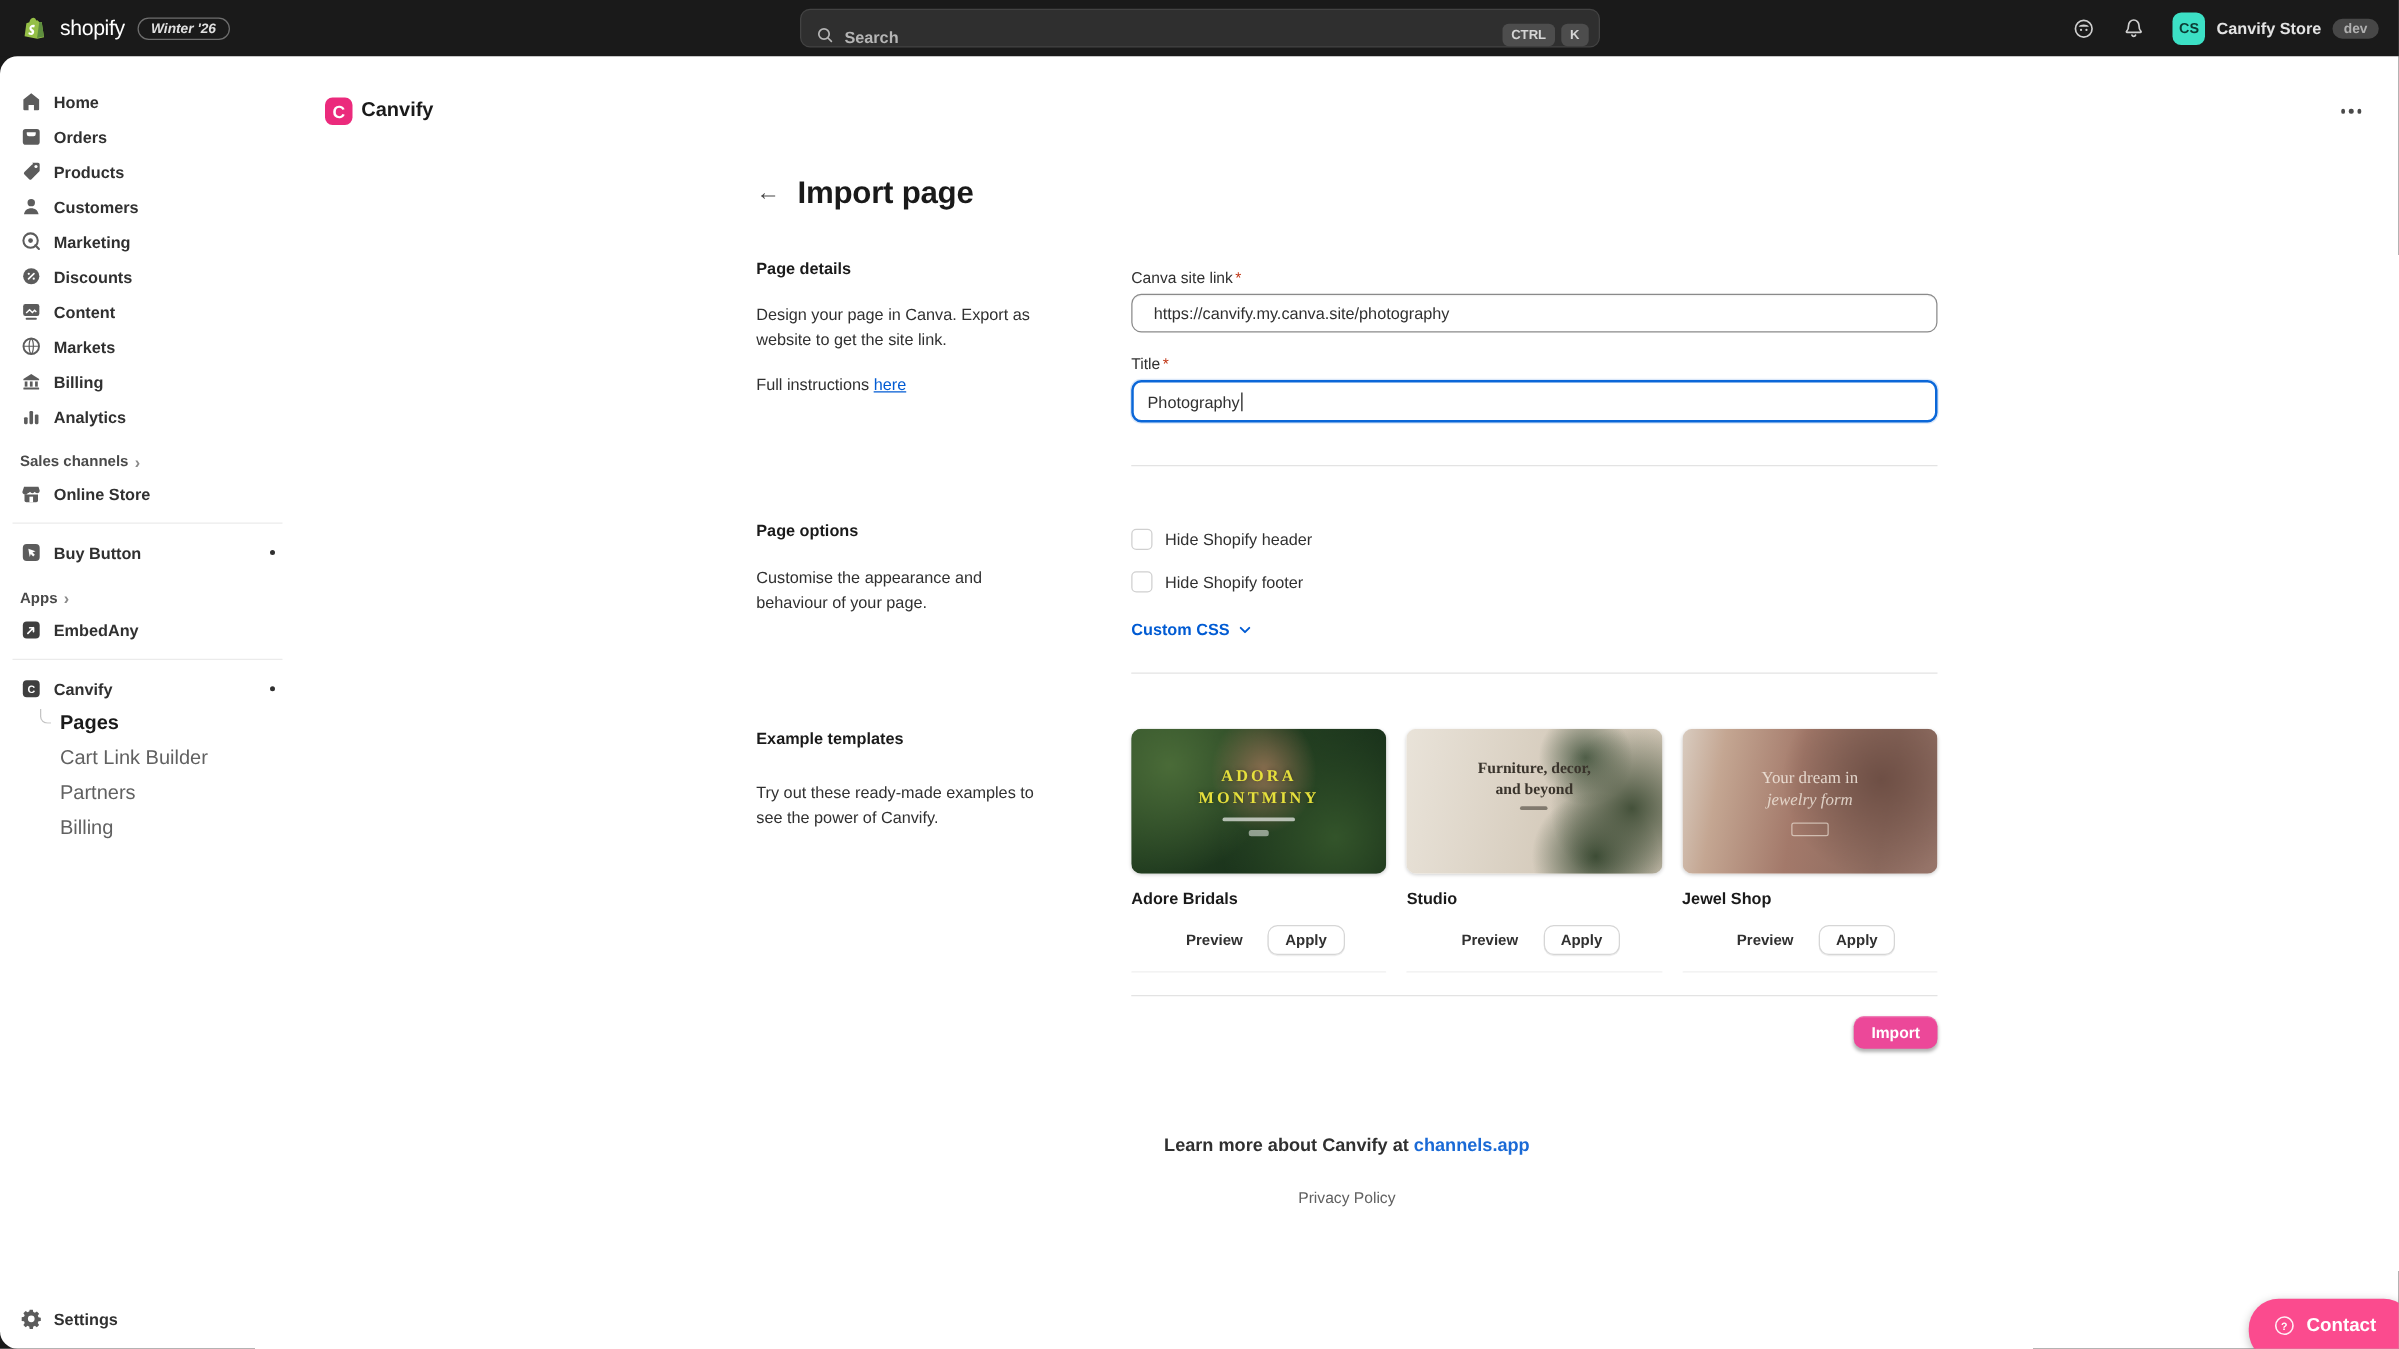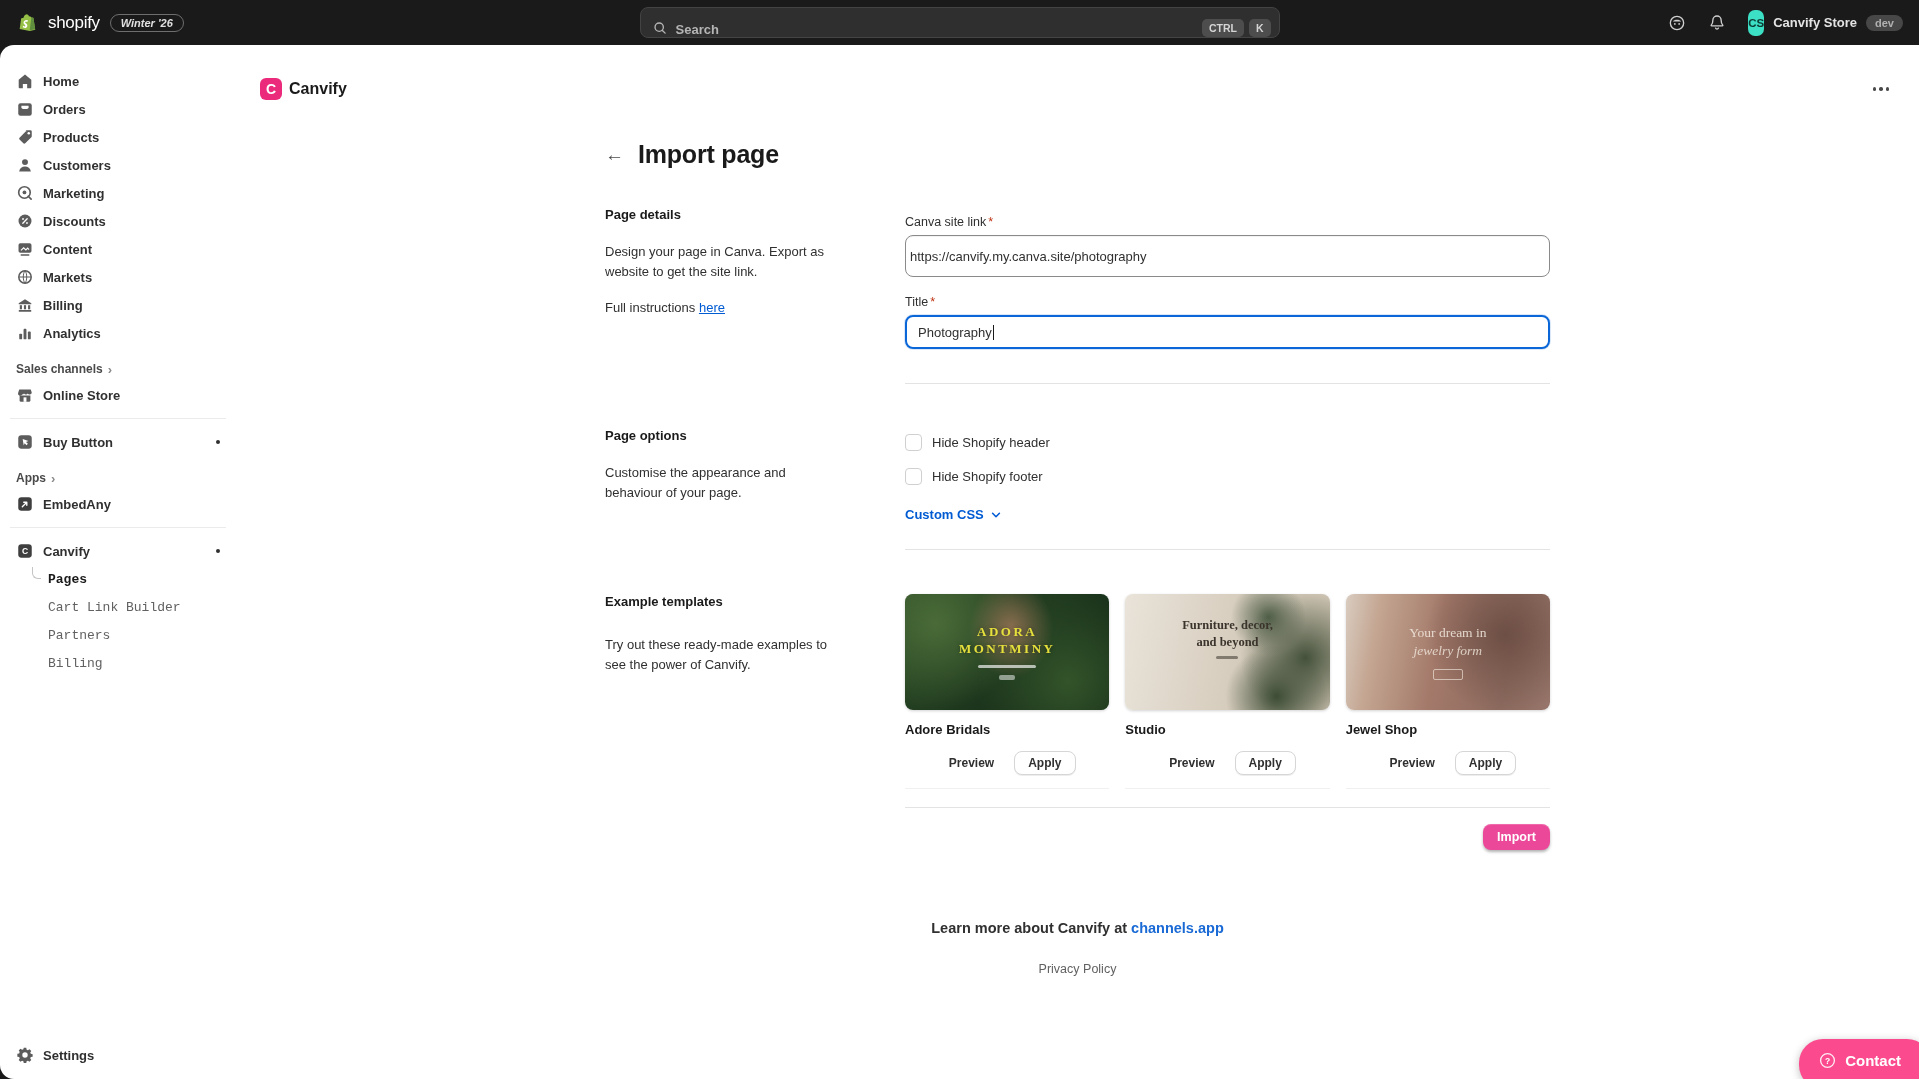--- a/index.html
+++ b/index.html
@@ -14,37 +14,37 @@
   
   .topbar { position:absolute; top:0; left:0; width:100%; height:45px; background:#1a1a1a; display:flex; align-items:center; }
   .brand-group { display:flex; align-items:center; gap:10px; margin-left:16px; }
   .brand-word { color:#ffffff; font-weight:400; font-size:17px; letter-spacing:-0.3px; }
   .version-badge { border:1px solid #6e6e6e; border-radius:12px; padding:2px 10px; color:#e0e0e0; font-size:11px; font-style:italic; font-weight:700; }
   .searchbar { position:absolute; left:50%; top:7px; transform:translateX(-50%); width:640px; height:31px; background:#2f2f2f; border:1px solid #434343; border-radius:8px; display:flex; align-items:flex-end; padding:0 8px 0 10px; cursor:text; }
   .searchbar .ph { color:#b5b5b5; font-size:13px; font-weight:600; margin-left:7px; flex:1; }
   .keycap { background:#4d4d4d; color:#d5d5d5; font-size:10.5px; font-weight:700; border-radius:5px; padding:3px 7px; margin-left:5px; }
   .top-right { position:absolute; right:16px; top:0; height:45px; display:flex; align-items:center; gap:22px; }
   .store-chip { display:flex; align-items:center; gap:9px; cursor:pointer; }
-  .avatar { width:16px; height:26px; border-radius:7px; background:#3ce0c5; color:#0b3b33; font-size:11.5px; font-weight:700; display:flex; align-items:center; justify-content:center; }
+  .avatar { width:26px; height:26px; border-radius:7px; background:#3ce0c5; color:#0b3b33; font-size:11.5px; font-weight:700; display:flex; align-items:center; justify-content:center; }
   .store-name { color:#e3e3e3; font-size:13px; font-weight:700; }
   .env-badge { background:#474747; color:#b0b0b0; font-size:11px; font-weight:600; border-radius:10px; padding:2px 9px; }
   
   .surface { position:absolute; top:45px; left:0; width:100%; height:1034px; background:#ffffff; border-top-left-radius:14px; border-bottom-left-radius:14px; }
   
   .sidebar { position:absolute; left:0; top:0; bottom:0; width:236px; padding-top:22px; }
   .nav-item { display:flex; align-items:center; gap:9px; height:28px; margin:0 8px; padding:0 8px; border-radius:8px; cursor:pointer; }
   .nav-label { font-size:13px; font-weight:600; color:#303030; }
   .icon18 { width:18px; height:18px; flex:0 0 18px; display:flex; align-items:center; justify-content:center; }
   .sec-header { display:flex; align-items:center; gap:5px; height:24px; margin:10px 8px 0 8px; padding:0 8px; cursor:pointer; }
   .sec-header .sec-label { font-size:12px; font-weight:700; color:#4a4a4a; }
   .sec-header .chev { color:#8a8a8a; font-size:13px; font-weight:700; line-height:1; }
   .sb-divider { height:1px; background:#ebebeb; margin:9px 10px; }
   .dot { width:4px; height:4px; background:#303030; border-radius:50%; margin-left:auto; }
   .sub-item { display:flex; align-items:center; height:28px; margin:0 8px; padding:0 8px 0 40px; border-radius:8px; cursor:pointer; position:relative; }
-  .sub-label { font-size:13px; font-weight:500; color:#616161;font-family:Liberation Mono, monospace; }
+  .sub-label { font-size:16px; font-weight:500; color:#616161; }
   .sub-label.active { font-weight:700; color:#1a1a1a; }
   .elbow { position:absolute; left:24px; top:2px; width:9px; height:12px; border-left:1.5px solid #c4c4c4; border-bottom:1.5px solid #c4c4c4; border-bottom-left-radius:6px; }
   .settings-row { position:absolute; left:8px; right:8px; bottom:10px; }
   
   .content { position:absolute; left:236px; top:0; right:0; bottom:0; }
   .app-header { position:absolute; left:24px; right:24px; top:32px; height:24px; display:flex; align-items:center; }
   .app-logo { width:22px; height:22px; border-radius:6px; background:#eb2a7c; color:#fff; display:flex; align-items:center; justify-content:center; font-size:14px; font-weight:700; }
   .app-name { font-size:16px; font-weight:700; color:#1a1a1a; margin-left:7px; }
   .overflow-btn { margin-left:auto; display:flex; gap:3px; padding:6px; cursor:pointer; border-radius:6px; }
   .overflow-btn i { width:3.5px; height:3.5px; border-radius:50%; background:#4a4a4a; }
@@ -56,21 +56,21 @@
   .sec1 { margin-top:30px; }
   .lcol { padding-right:70px; }
   .sec-heading { font-size:13px; font-weight:700; color:#1a1a1a; margin-top:8px; }
   .sec-desc { font-size:13px; line-height:1.55; color:#303030; margin-top:20px; }
   .instr { font-size:13px; color:#303030; margin-top:18px; }
   .instr a, .link { color:#005bd3; cursor:pointer; }
   .instr a { text-decoration:underline; }
   .field-label { font-size:12.5px; color:#303030; margin-top:18px; }
   .field-label:first-child { margin-top:16px; }
   .req { color:#bf3312; margin-left:2px; }
-  .tinput { margin-top:6px; height:42px; border-radius:8px; background:#fff; border:1px solid #8a8a8a; display:flex; align-items:center; padding:0 4px; font-size:13px; color:#303030; cursor:text; box-shadow:inset 0 1px 0 rgba(26,26,26,0.05); }
+  .tinput { margin-top:6px; height:31px; border-radius:8px; background:#fff; border:1px solid #8a8a8a; display:flex; align-items:center; padding:0 17px; font-size:13px; color:#303030; cursor:text; box-shadow:inset 0 1px 0 rgba(26,26,26,0.05); }
   .tinput.focused { border:2px solid #0b67d8; height:34px; padding:0 11px; box-shadow:0 0 0 1px rgba(11,103,216,0.15); }
   .caret { display:inline-block; width:1.5px; height:15px; background:#1a1a1a; margin-left:1px; }
   .col-divider { height:1px; background:#e3e3e3; margin-top:34px; }
   .sec2 { margin-top:36px; }
   .check-row { display:flex; align-items:center; gap:10px; margin-top:14px; cursor:pointer; }
   .check-row + .check-row { margin-top:17px; }
   .checkbox { width:17px; height:17px; border:1.5px solid #d0d0d0; border-radius:4px; background:#fff; }
   .check-label { font-size:13px; color:#303030; }
   .customcss { display:flex; align-items:center; gap:6px; margin-top:22px; font-size:13px; font-weight:600; color:#005bd3; cursor:pointer; width:max-content; }
   .sec3 { margin-top:36px; }

